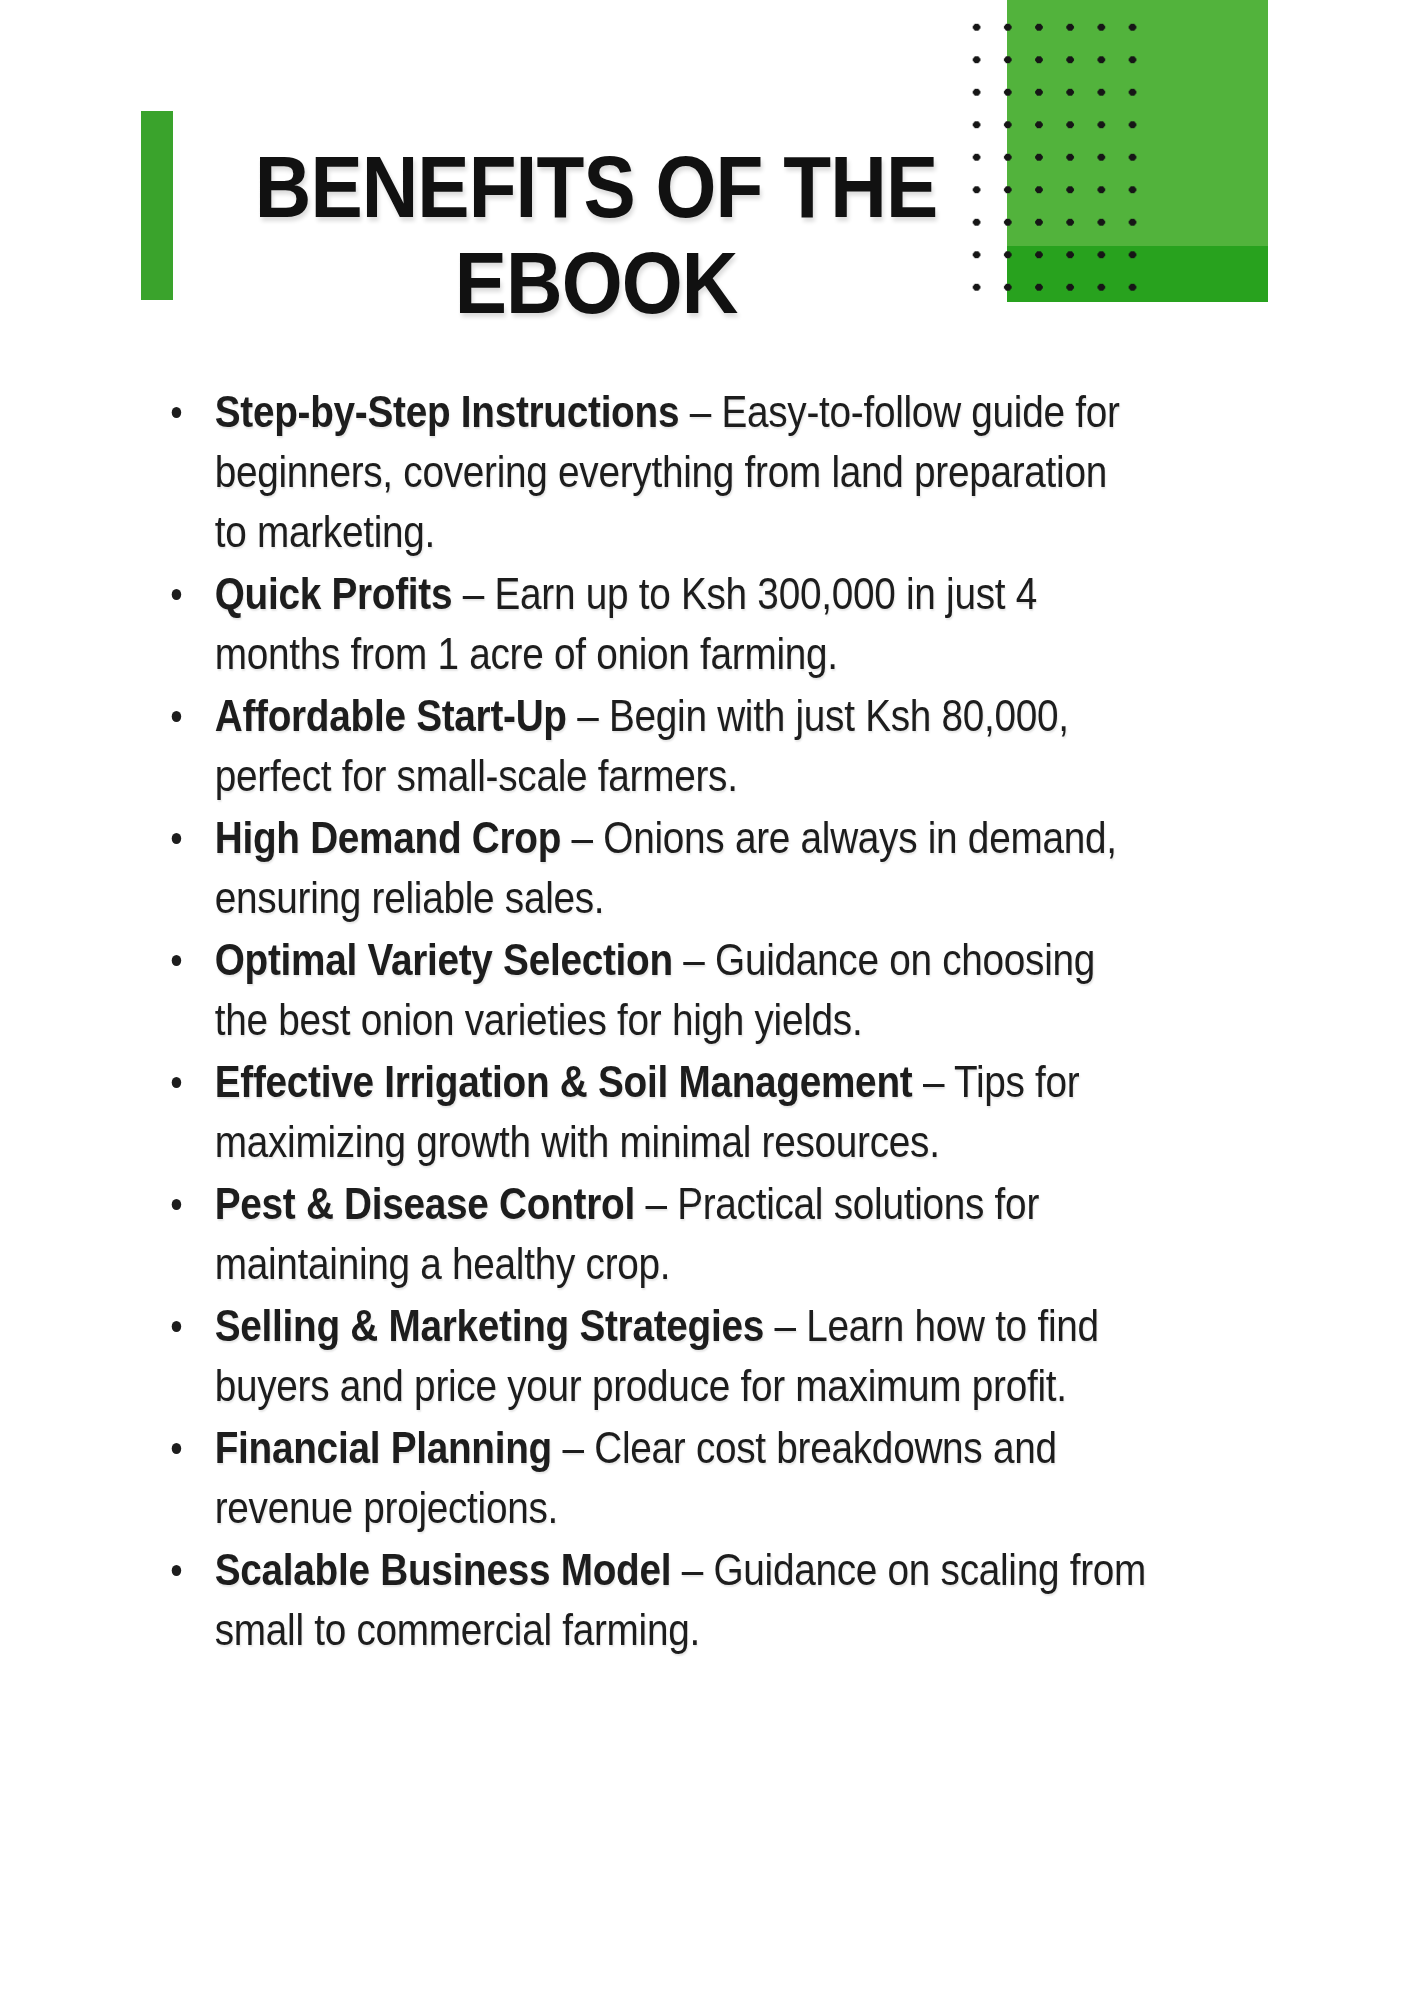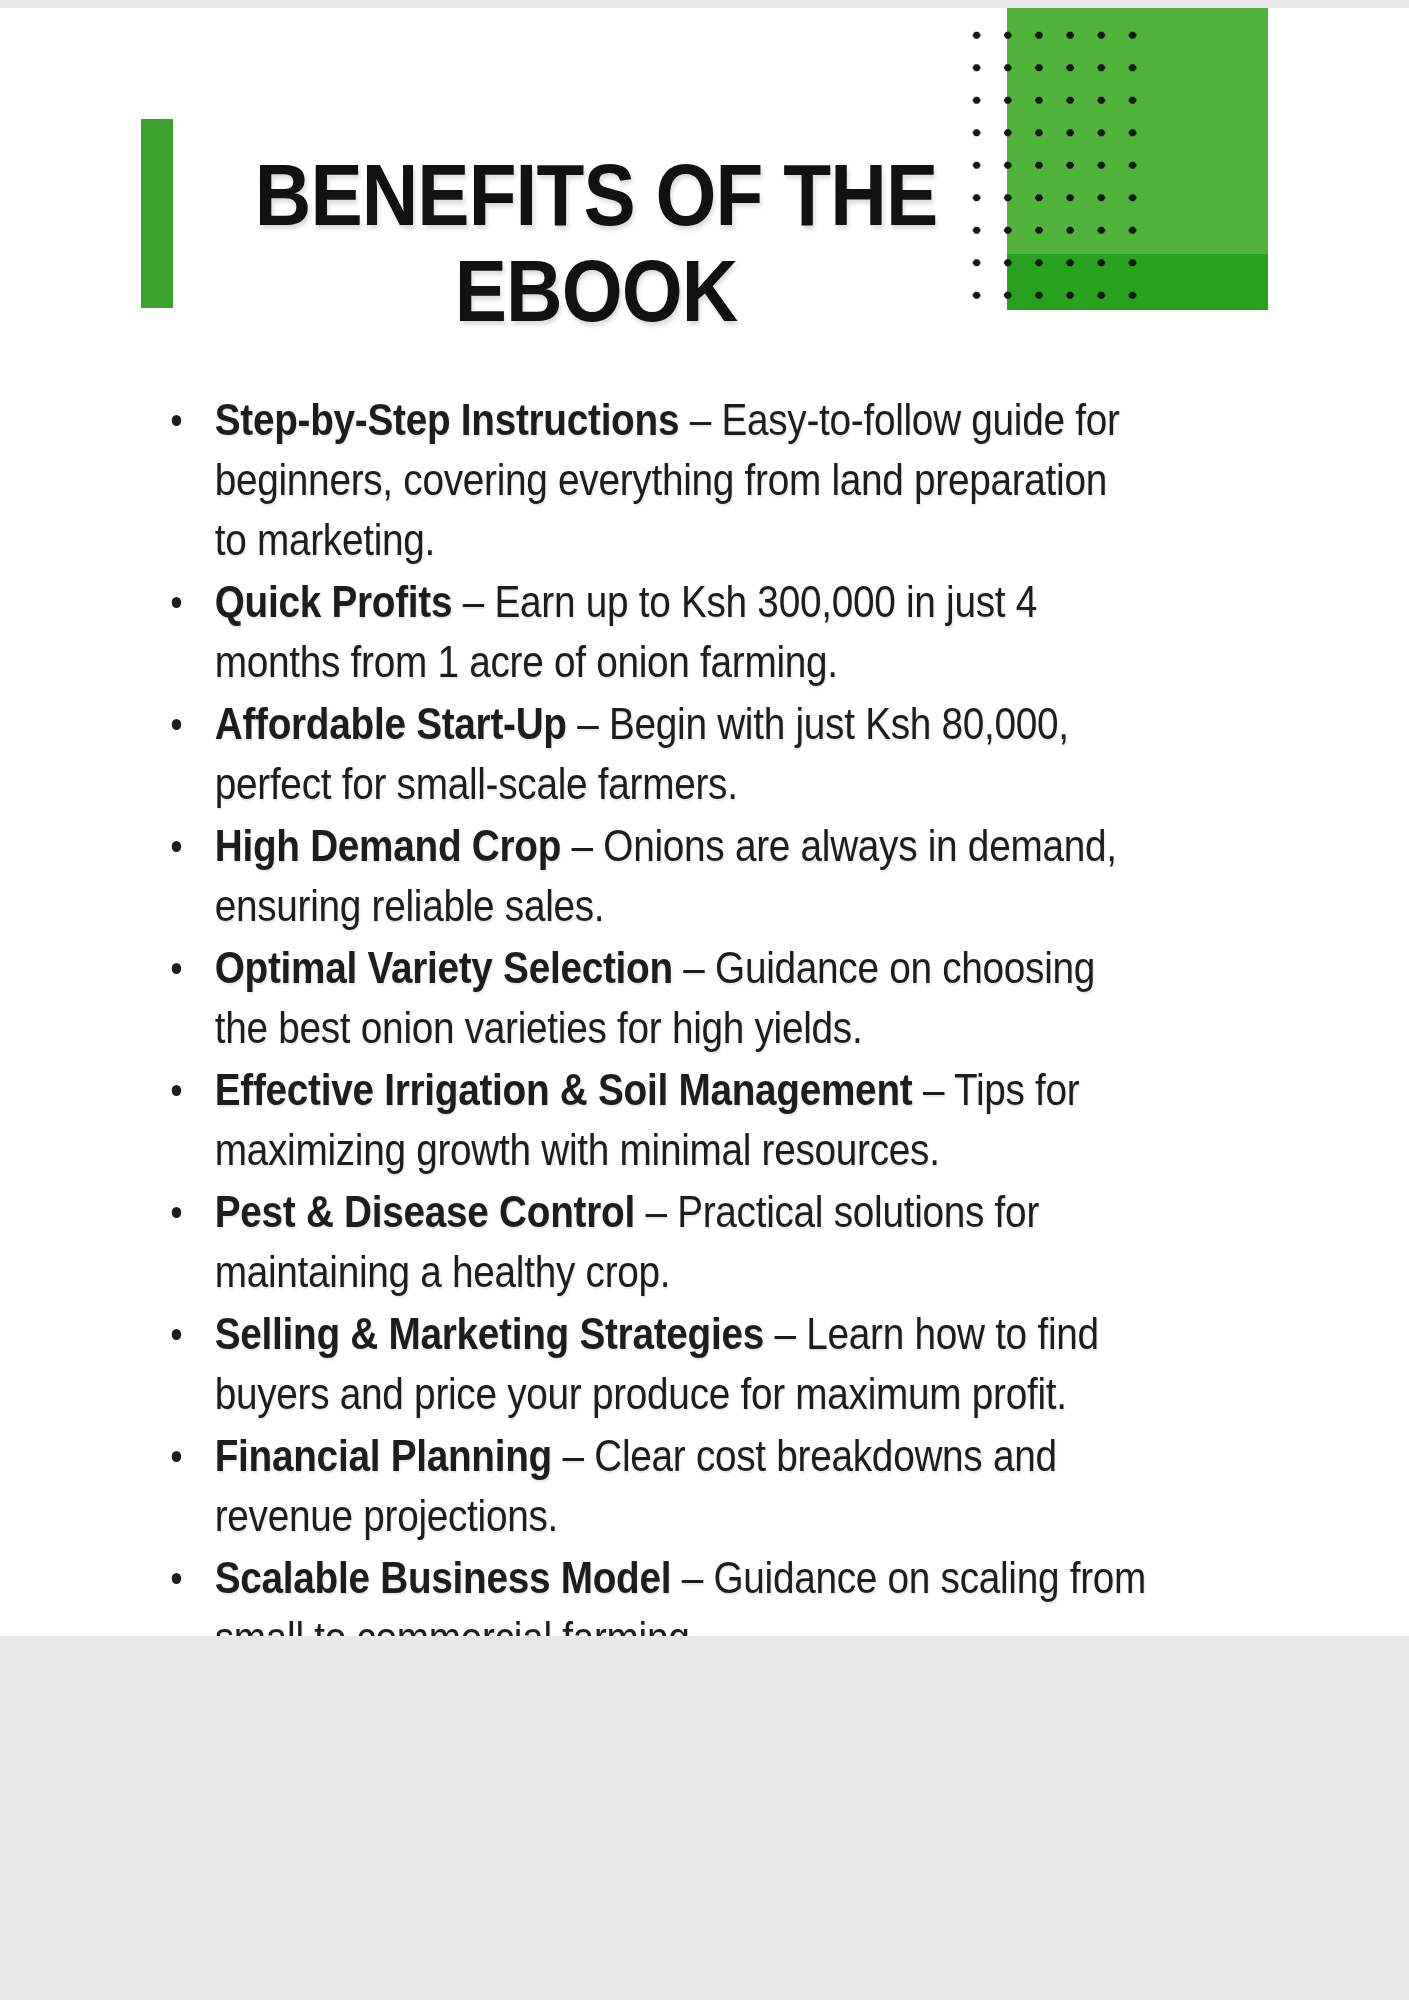--- a/index.html
+++ b/index.html
@@ -1,17 +1,17 @@
 <!DOCTYPE html>
 <html style="--page-bg: #ffffff; --square-light: #52b33c; --square-dark: #28a21e; --accent-bar: #3aa32c; --dot-color: #161616; --title-color: #111111; --text-color: #1d1d1d;"><head>
 <meta charset="utf-8">
 <style>
   html,body{margin:0;padding:0;background:#e8e8e8;}
   .page{
-    position:relative;width:1409px;height:1628px;margin:8px auto;
+    position:relative;width:1409px;height:2000px;margin:0 auto;
     background:var(--page-bg,#ffffff);
     font-family:"Liberation Sans","DejaVu Sans",sans-serif;
     overflow:hidden;
   }
   
   .decor-square{
     position:absolute;left:1007px;top:0;width:261px;height:246px;
     background:var(--square-light,#52b33c);
   }
   .decor-strip{

